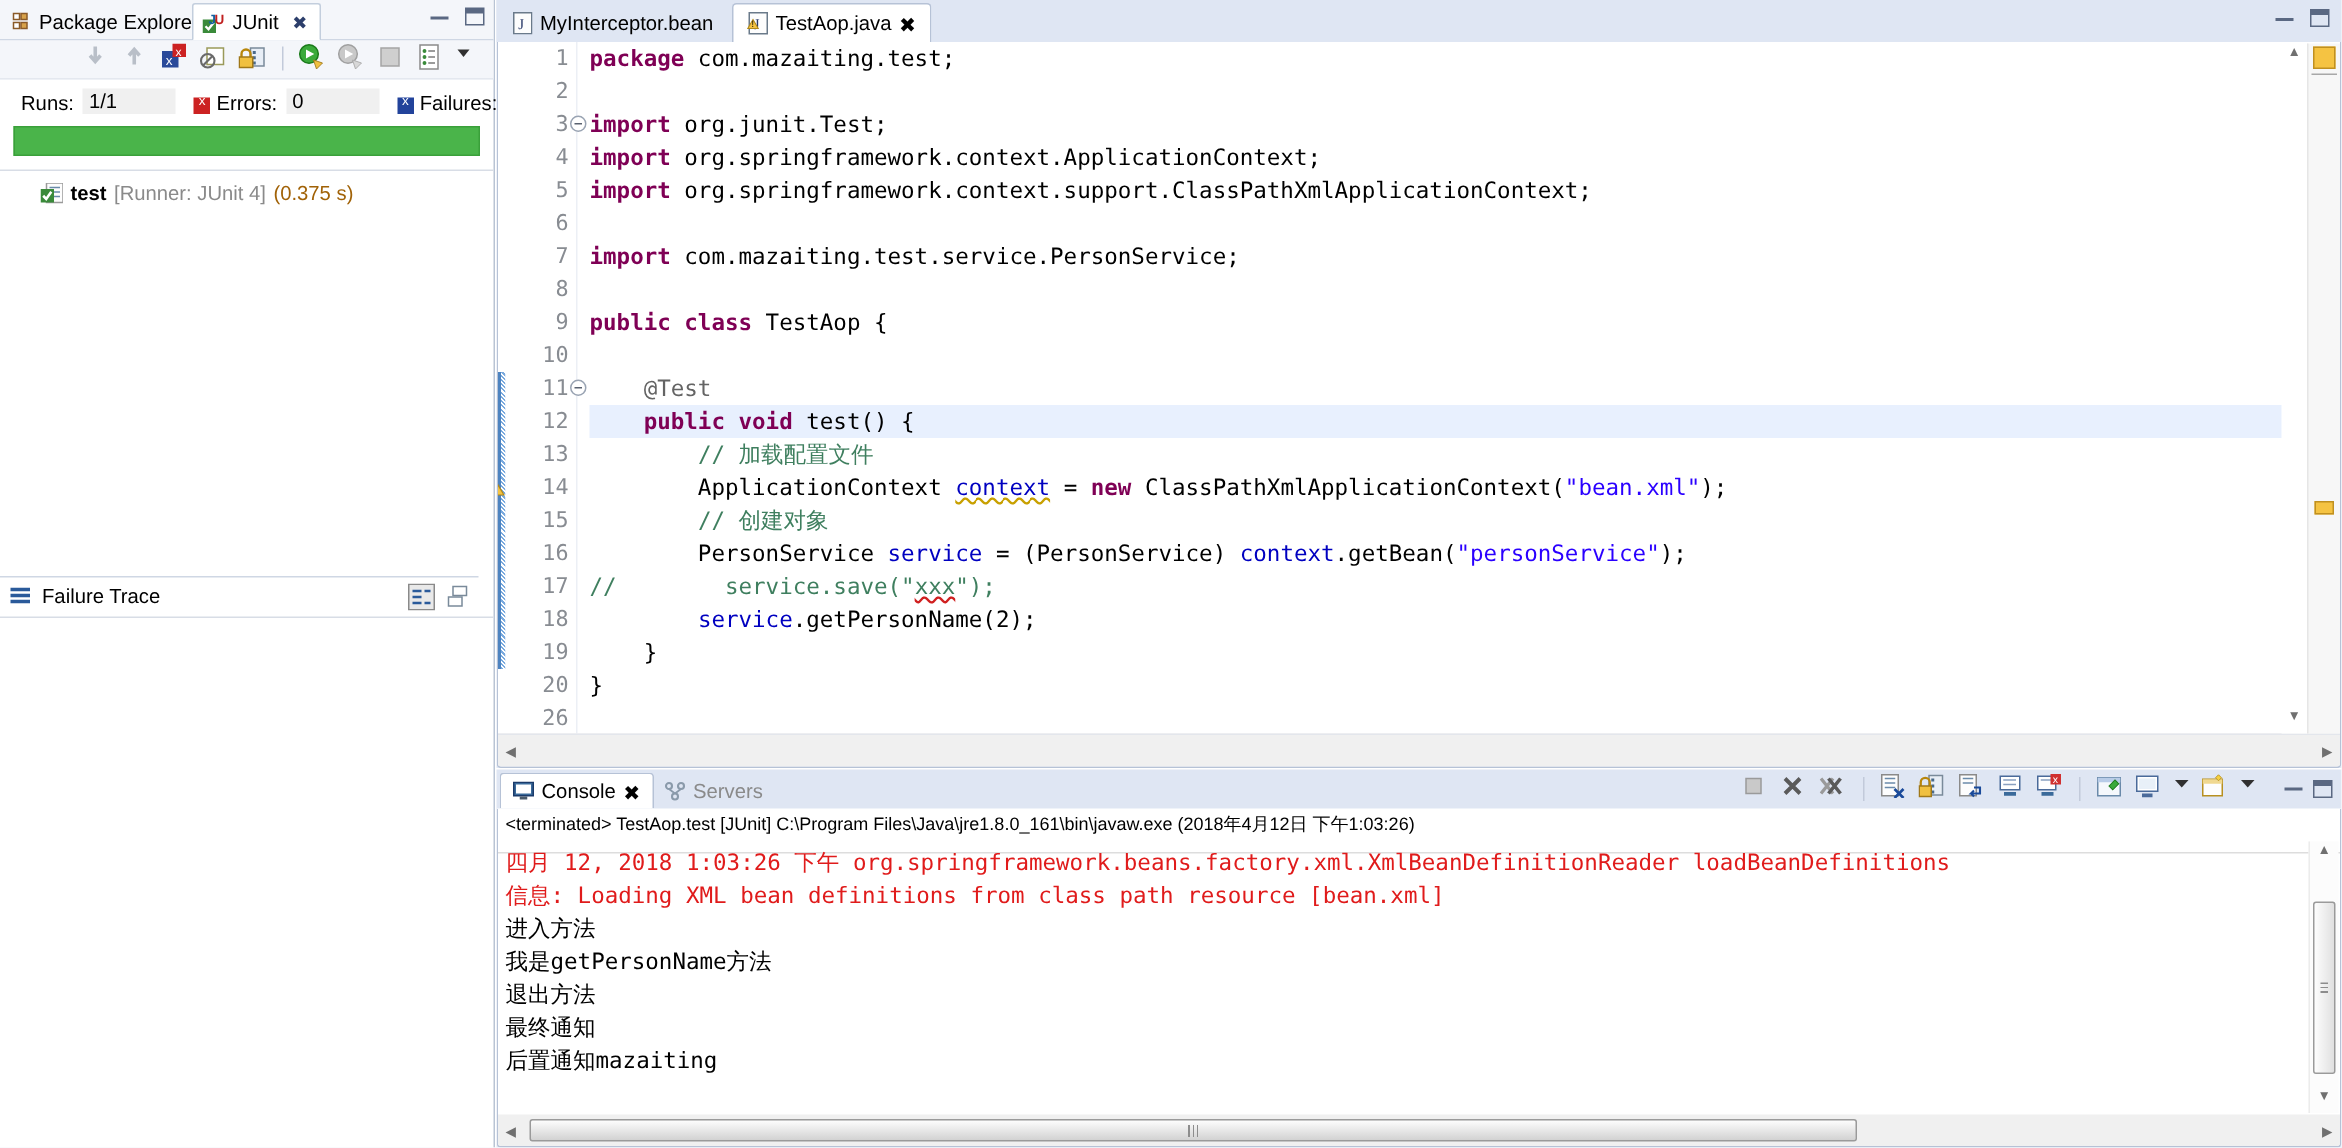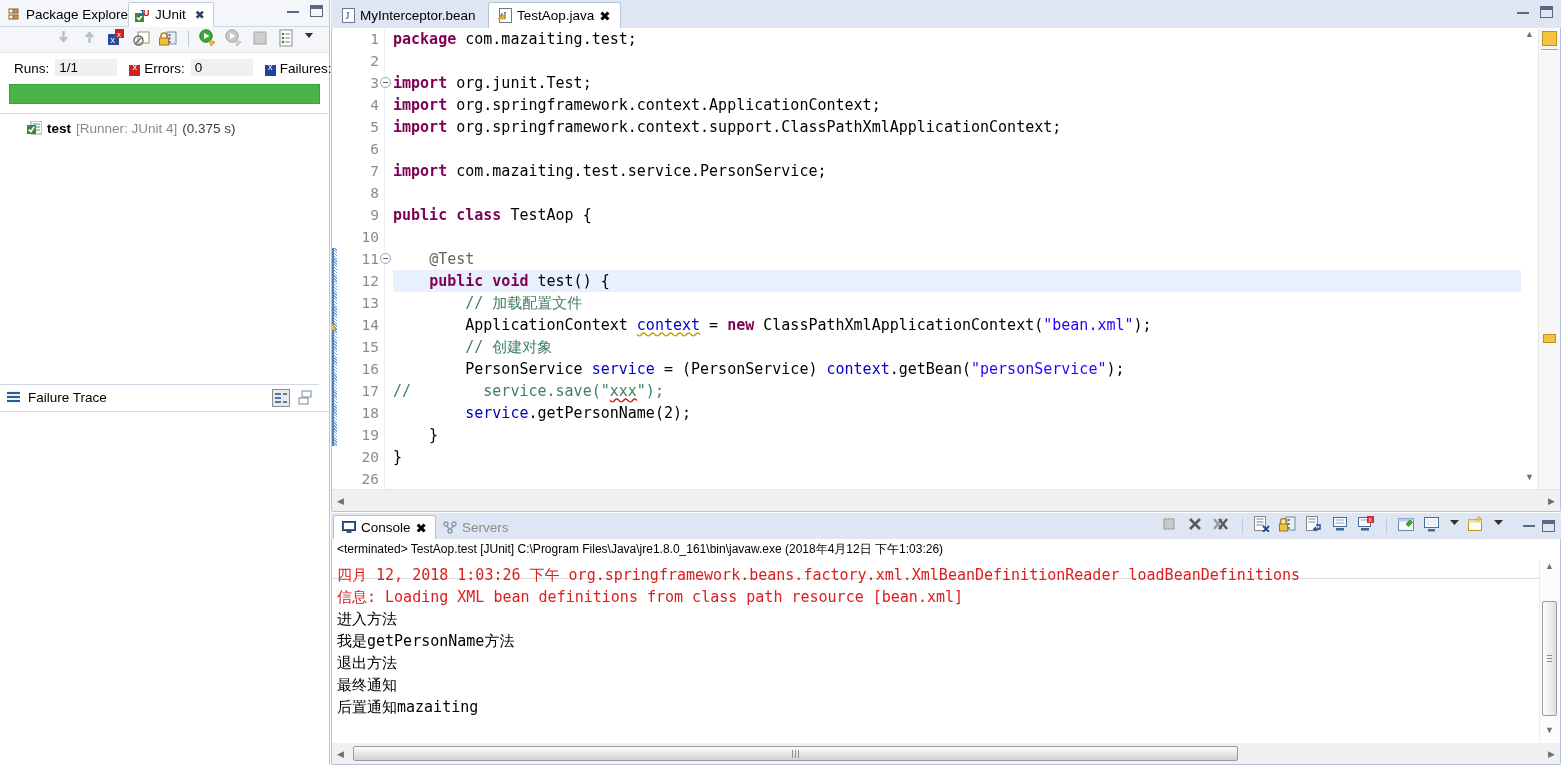--- a/index.html
+++ b/index.html
@@ -96,26 +96,26 @@
     margin: 2px 9px 0 9px; height: 20px;
     background: #4ab44a;
     border: 1px solid #3aa03a;
   }
   .tree-area {
     margin-top: 9px;
     border-top: 1px solid #d8dde6;
     padding-top: 6px; height: 230px;
   }
   .tree-row {
-    display: flex; align-items: flex-start; gap: 5px;
+    display: flex; align-items: flex-end; gap: 5px;
     padding: 1px 0 1px 27px; font-size: 13.5px;
   }
   .tree-row .nm { font-weight: bold; }
   .tree-row .runner { color: #8a8a8a; }
-  .tree-row .dur { color: #404040; }
+  .tree-row .dur { color: #a16207; }
 
   #failure-trace-header {
     position: absolute; left: 0; right: 10px; top: 384px; height: 26px;
     display: flex; align-items: center;
     border-top: 1px solid #cfd7e4;
     background: #fff;
   }
   #failure-trace-header .ft-ic {
     margin-left: 6px; margin-right: 7px; width: 15px; height: 13px;
   }
@@ -270,21 +270,21 @@
     display: flex; align-items: center; gap: 7px;
   }
   #console-body {
     position: absolute; left: 0; top: 26px; right: 0; bottom: 0;
     background: #fff;
     border: 1px solid #b6c2d6; border-top: none;
     border-radius: 0 0 3px 3px;
     overflow: hidden;
   }
   #console-termline {
-    padding: 2px 5px 20px 5px; font-size: 12px;
+    padding: 2px 5px 10px 5px; font-size: 12px;
     border-bottom: 1px solid #ddd;
     white-space: nowrap;
   }
   #console-out {
     position: absolute; left: 0; top: 22px; right: 22px; bottom: 22px;
     padding: 3px 5px;
     font-family: "DejaVu Sans Mono", monospace;
     font-size: 15px;
     white-space: pre;
     overflow: hidden;

